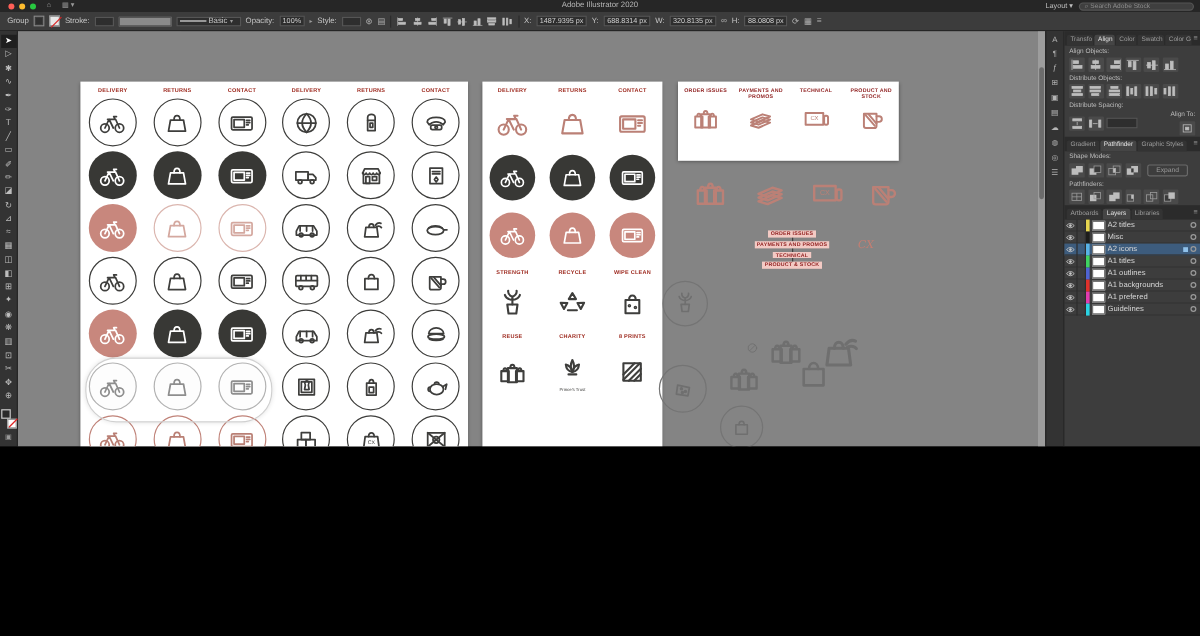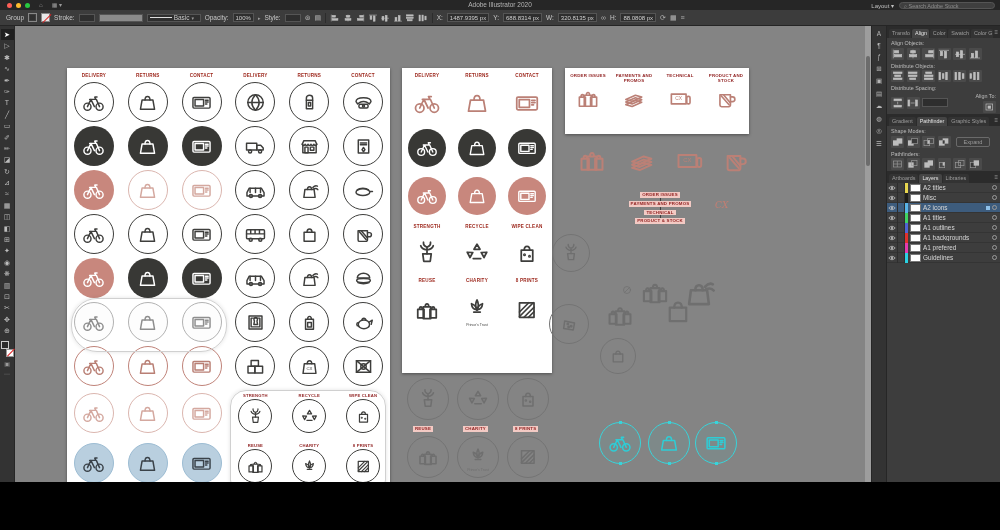--- a/index.html
+++ b/index.html
@@ -1,18 +1,18 @@
 <!DOCTYPE html>
 <html><head>
 <meta charset="utf-8">
 <style>
   * { margin:0; padding:0; box-sizing:border-box; }
   html,body { background:#000; }
   body { font-family:"Liberation Sans", sans-serif; }
-  .app { position:relative; width:1000px; height:482px; background:#3a3a3a; overflow:hidden; }
+  .app { position:relative; width:1000px; height:372px; background:#3a3a3a; overflow:hidden; }
 
   
   .titlebar { position:absolute; left:0; top:0; width:1000px; height:10px; background:#262626; display:flex; align-items:center; }
   .traffic { display:flex; gap:4px; margin-left:7px; }
   .tl { width:5px; height:5px; border-radius:50%; }
   .tl.r{background:#ff5f57}.tl.y{background:#febc2e}.tl.g{background:#28c840}
   .tb-ic { color:#9a9a9a; font-size:6px; margin-left:9px; line-height:10px; }
   .tb-title { position:absolute; left:0; right:0; text-align:center; color:#b5b5b5; font-size:6.5px; line-height:10px; pointer-events:none; }
   .tb-right { margin-left:auto; display:flex; align-items:center; gap:5px; margin-right:5px; }
   .workspace { color:#c0c0c0; font-size:6px; }

